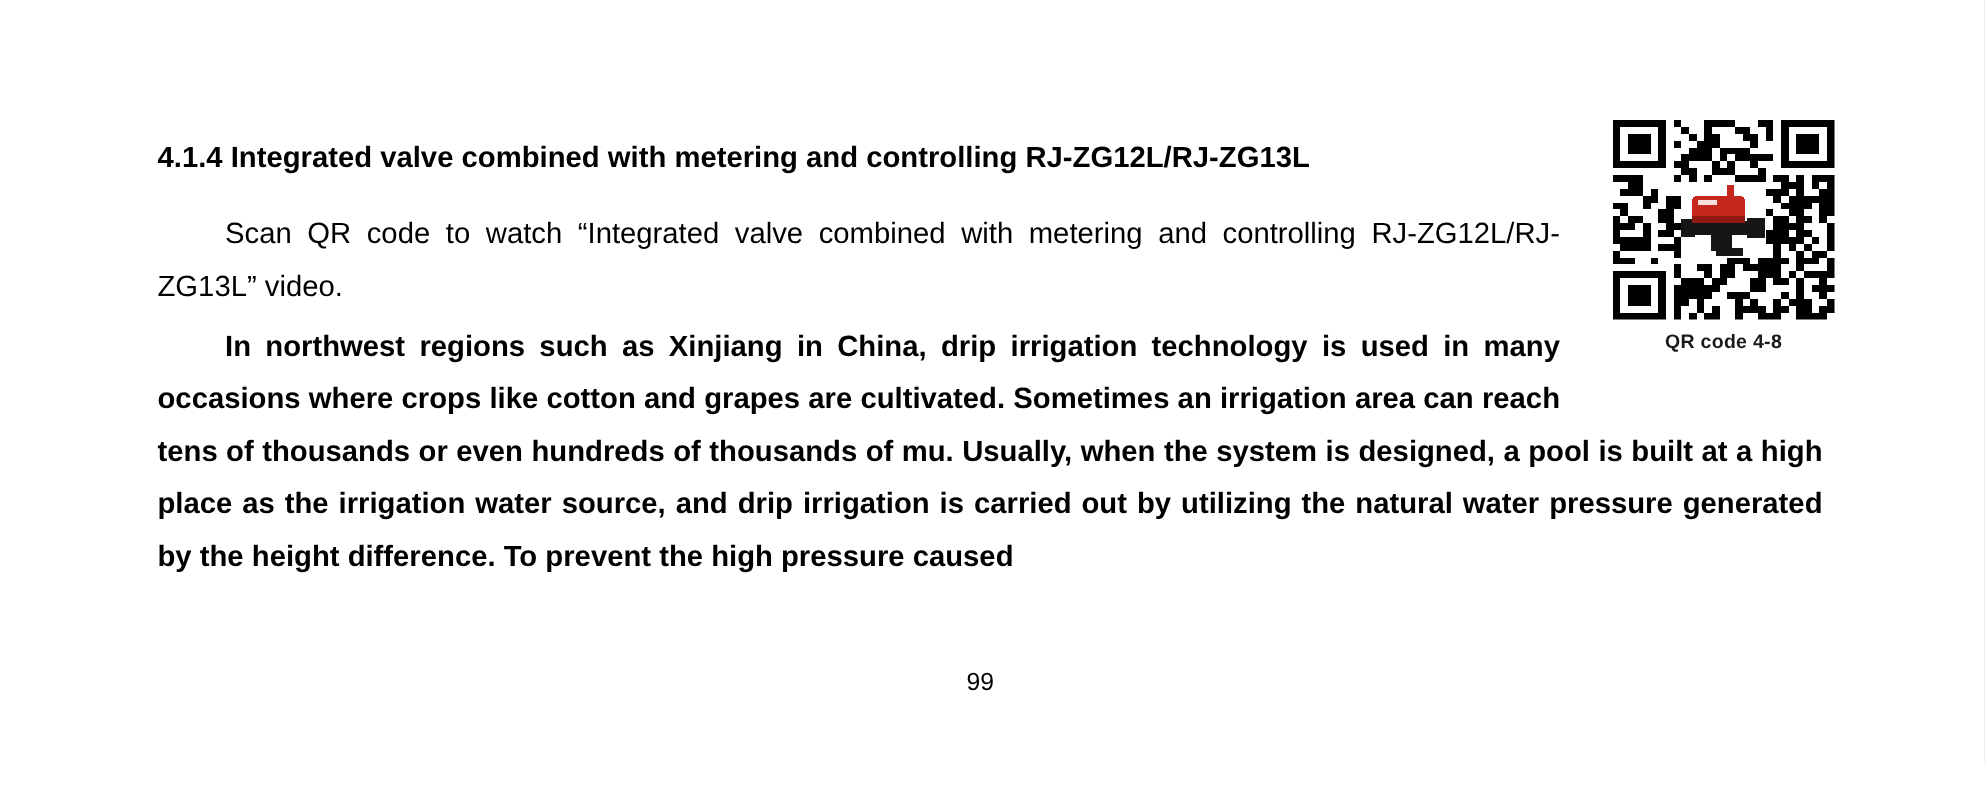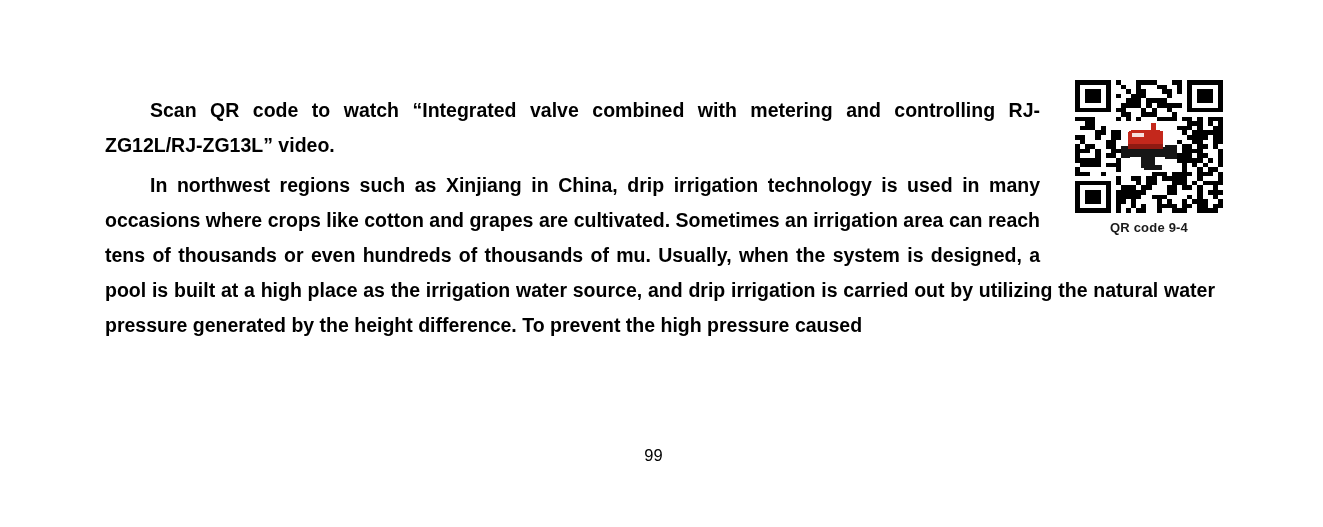--- a/index.html
+++ b/index.html
@@ -47,21 +47,21 @@
     white-space: nowrap;
   }
   p.para {
     font-size: 19.5px;
     line-height: 35px;
     text-align: justify;
     text-indent: 45px;
     font-weight: bold;
   }
   p.para-bold {
-    font-weight: bold;
+    font-weight: normal;
     margin-bottom: 5px;
   }
   .page-number {
     position: absolute;
     left: 0;
     right: 16px;
     top: 446px;
     text-align: center;
     font-size: 16.5px;
     color: #000000;
@@ -378,23 +378,24 @@
           <g fill="#c4281c">
             <rect x="10.4" y="11.0" width="6.9" height="4.0" rx="0.7"></rect>
             <rect x="14.9" y="9.4" width="1.0" height="2.0"></rect>
           </g>
           <g fill="#8f1a12">
             <rect x="10.4" y="14.0" width="6.9" height="1.0"></rect>
           </g>
           <rect x="11.2" y="11.6" width="2.4" height="0.8" fill="#ffffff" opacity="0.85"></rect>
         </g>
       </svg>
-      <span class="qr-caption">QR code 9-4</span>
+      <span class="qr-caption">QR code 4-8</span>
     </div>
 
+    <h1 class="heading">4.1.4 Integrated valve combined with metering and controlling RJ-ZG12L/RJ-ZG13L</h1>
 
     <p class="para para-bold">Scan QR code to watch “Integrated valve combined with metering and controlling RJ-ZG12L/RJ-ZG13L” video.</p>
 
     <p class="para">In northwest regions such as Xinjiang in China, drip irrigation technology is used in many occasions where crops like cotton and grapes are cultivated. Sometimes an irrigation area can reach tens of thousands or even hundreds of thousands of mu. Usually, when the system is designed, a pool is built at a high place as the irrigation water source, and drip irrigation is carried out by utilizing the natural water pressure generated by the height difference. To prevent the high pressure caused</p>
 
   </div>
 
   <div class="page-number">99</div>
 </div>
 

